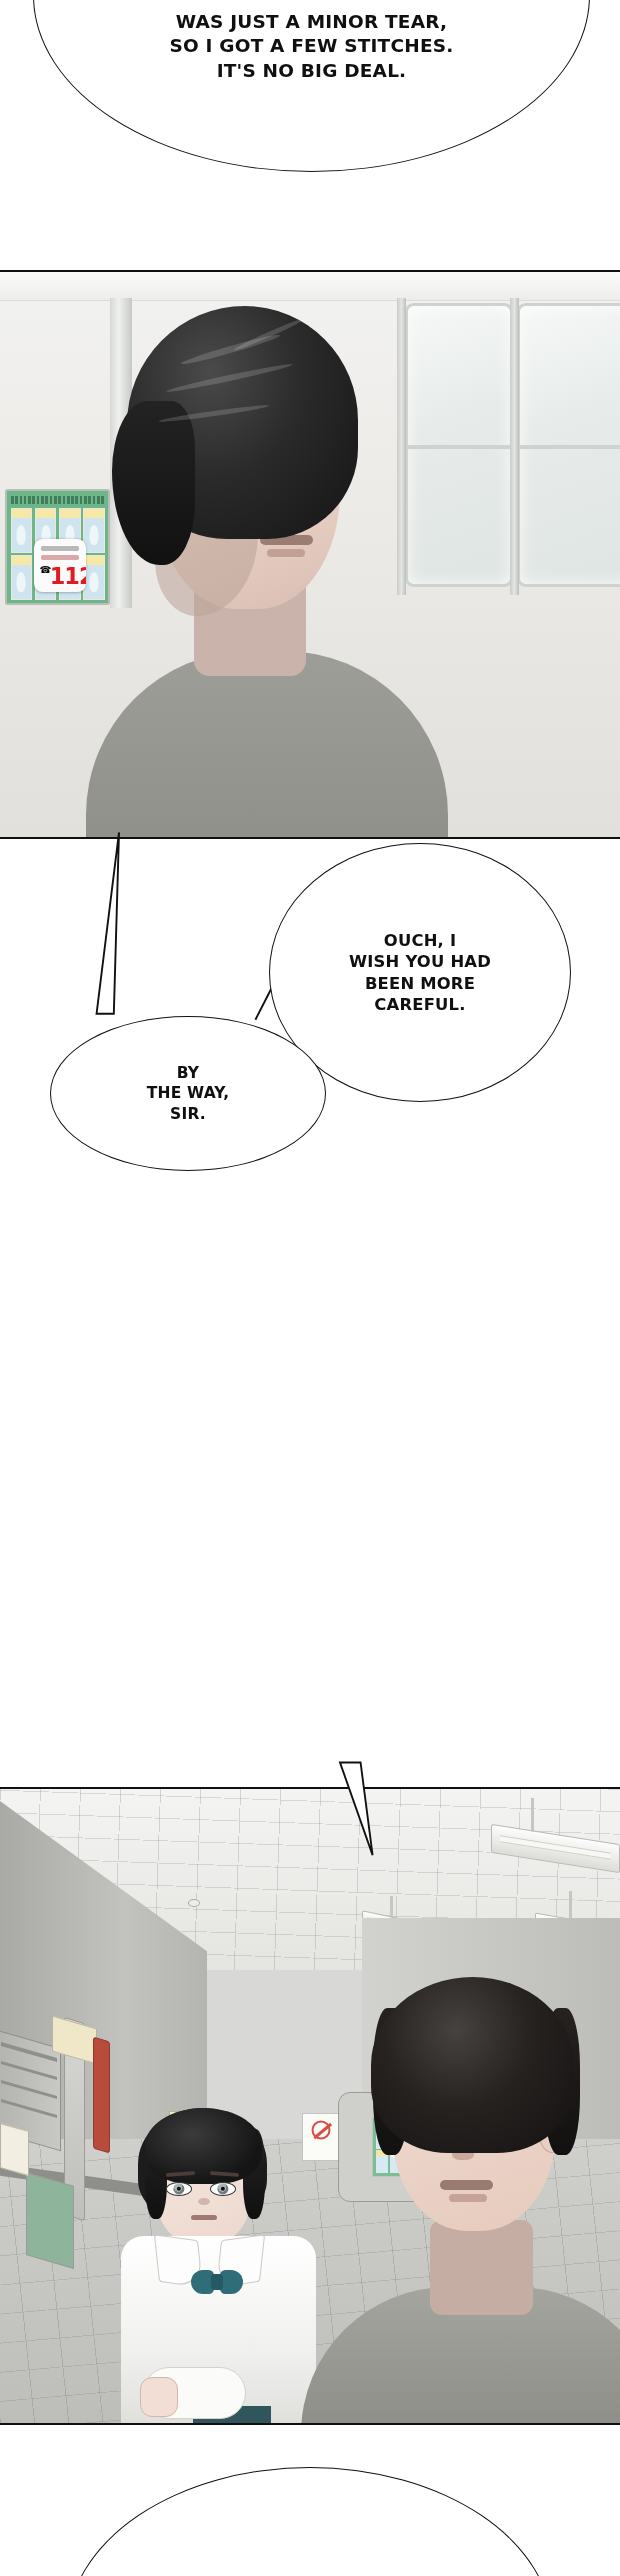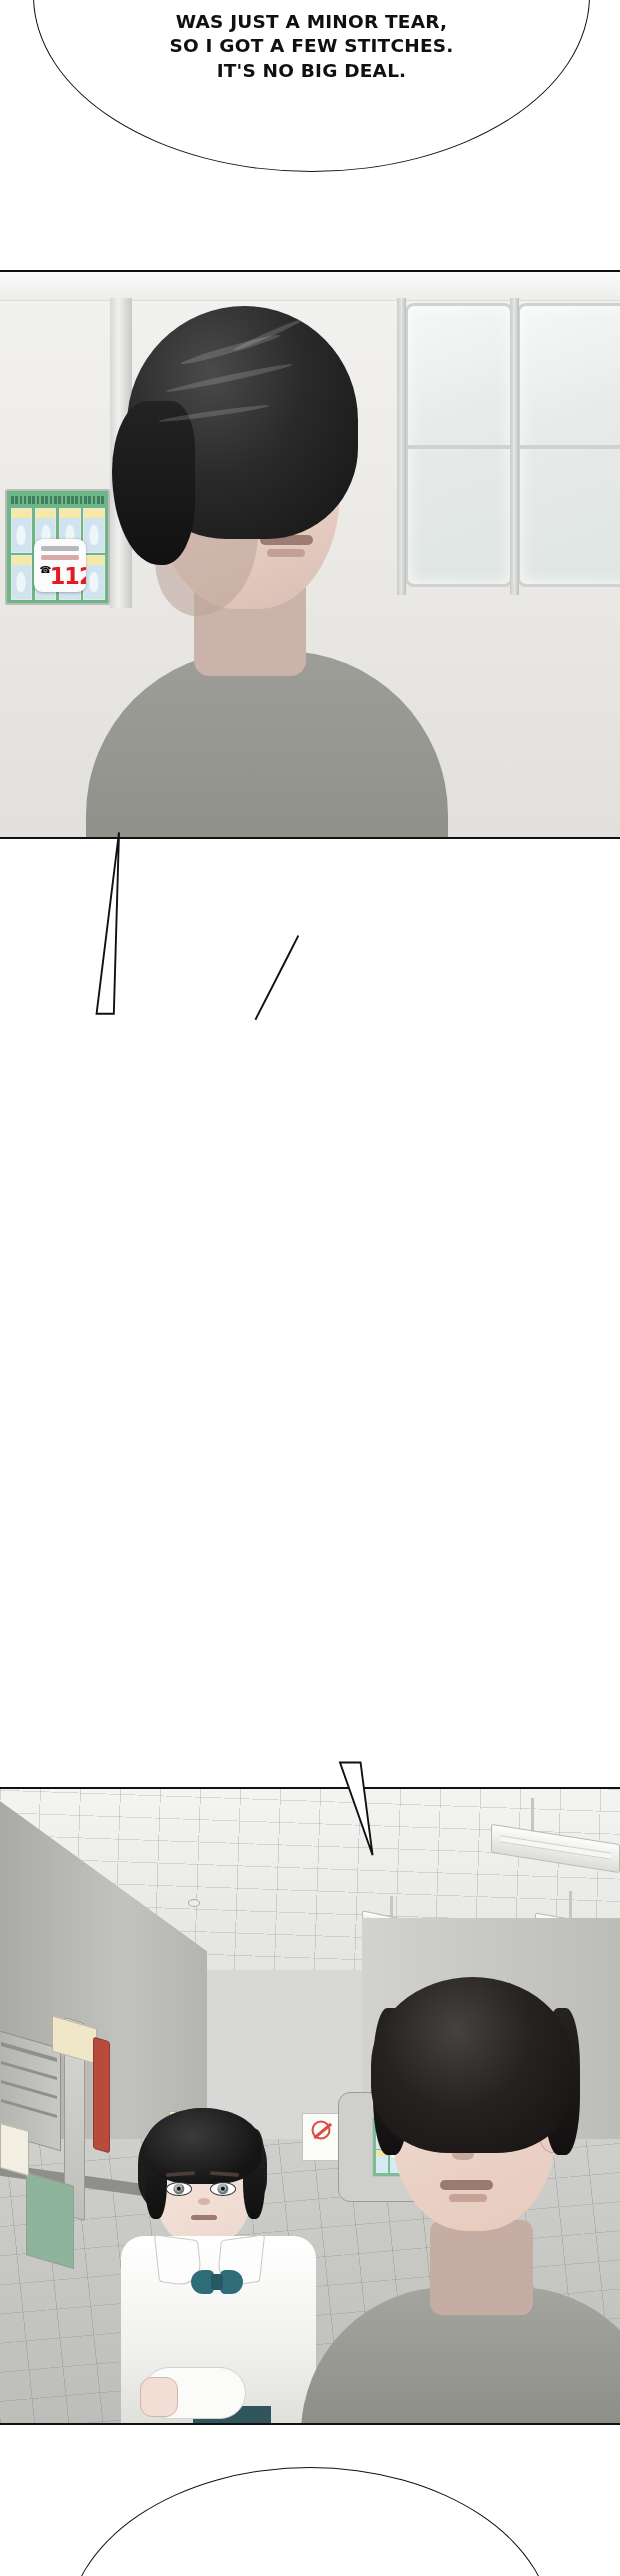--- a/index.html
+++ b/index.html
@@ -520,24 +520,35 @@
 
       <div class="p1-hair">
         <div class="p1-hair-strand" style="left:52px; top:40px; width:103px; height:7px; transform:rotate(-16deg);"></div>
         <div class="p1-hair-strand" style="left:38px; top:69px; width:129px; height:6px; transform:rotate(-12deg);"></div>
         <div class="p1-hair-strand" style="left:31px; top:105px; width:112px; height:5.2px; transform:rotate(-8deg);"></div>
         <div class="p1-hair-strand" style="left:103px; top:26px; width:78px; height:5.2px; transform:rotate(-24deg);"></div>
       </div>
     </div>
   </div>
 
+  <div class="bubble" id="b2" style="left:269px; top:843px; width:302px; height:259px;">
+    <div class="bubble-text" style="font-size:16.4px;">OUCH, I
+WISH YOU HAD
+BEEN MORE
+CAREFUL.</div>
+  </div>
   <svg class="tail" width="52" height="103" style="left:250px; top:927px;" viewBox="0 0 60 120">
     <path d="M56 10 L6 108 L44 34 Z" fill="#ffffff" stroke="#111" stroke-width="2.2"></path>
   </svg>
 
+  <div class="bubble" id="b3" style="left:50px; top:1016px; width:276px; height:155px;">
+    <div class="bubble-text" style="font-size:15.5px;">BY
+THE WAY,
+SIR.</div>
+  </div>
   <svg class="tail" width="52" height="190" style="left:93px; top:829px;" viewBox="0 0 60 220">
     <path d="M4 214 L30 4 L24 214 Z" fill="#ffffff" stroke="#111" stroke-width="2.2"></path>
   </svg>
 
   <svg class="tail" width="52" height="103" style="left:338px; top:1759px;" viewBox="0 0 60 120">
     <path d="M2 4 L40 112 L26 4 Z" fill="#ffffff" stroke="#111" stroke-width="2.2"></path>
   </svg>
 
   <div class="panel" id="panel2">
 

